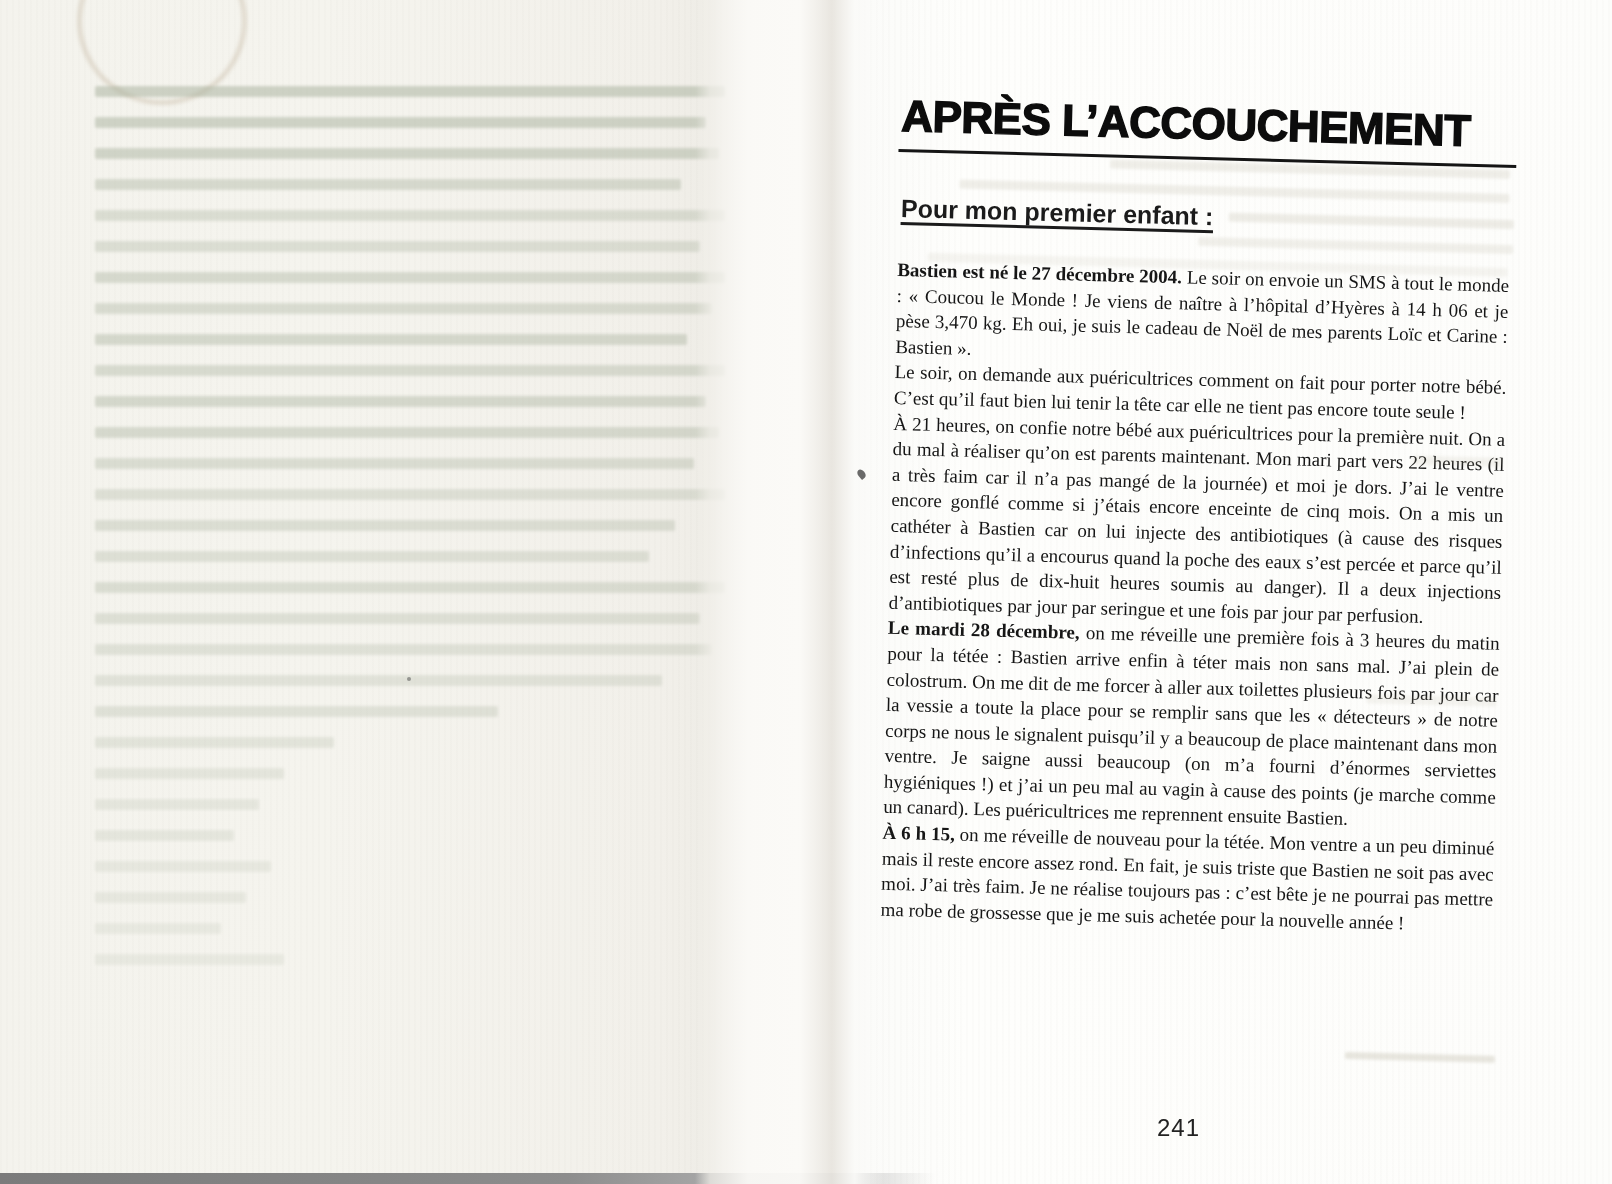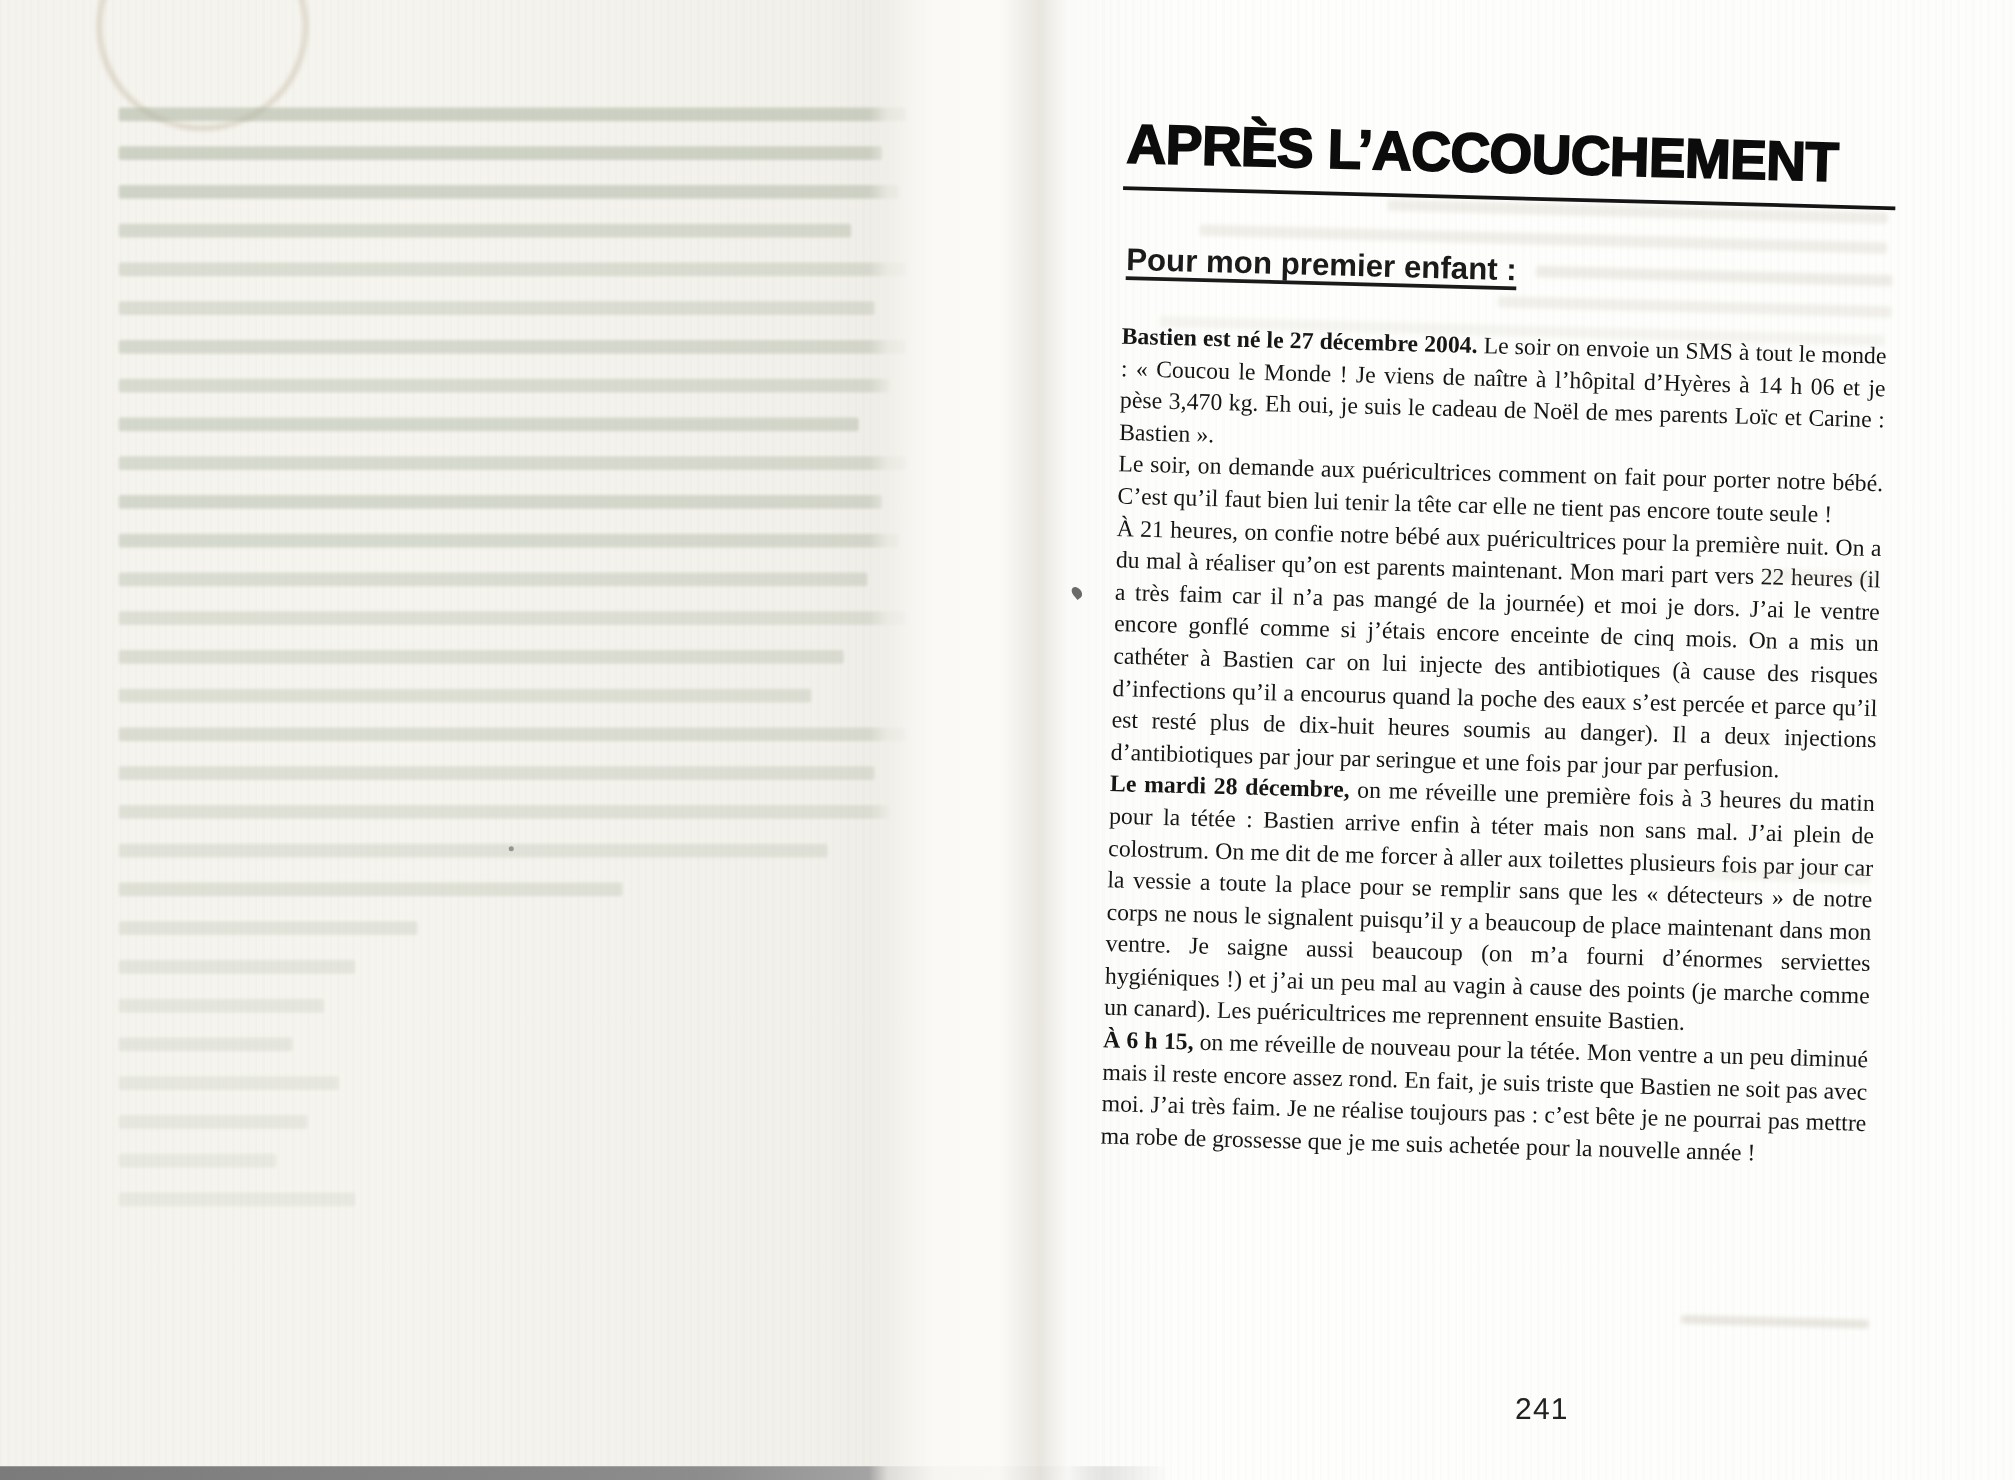--- a/index.html
+++ b/index.html
@@ -44,21 +44,21 @@
     font-size:25px;font-weight:700;color:#1b1b1b;
     text-decoration:underline;text-decoration-thickness:2.5px;text-underline-offset:5px;
   }
   .body-text{margin-top:34px;font-size:19px;line-height:25.6px;text-align:justify;}
   .body-text p{margin:0;}
   .body-text .lead{font-weight:700;}
   
   .rb{position:absolute;height:9px;background:#b6b09c;filter:blur(1.6px);border-radius:2px;}
   
   .page-number{
-    position:absolute;left:1212px;top:1114px;
+    position:absolute;left:1157px;top:1114px;
     font-family:"Liberation Sans", sans-serif;font-size:24px;color:#222;
     letter-spacing:1px;
   }
   
   .bottom-band{
     position:absolute;left:0;bottom:0;width:945px;height:11px;
     background:linear-gradient(to right,#7b7b7b 0%,#868686 40%,#8d8d8d 60%,#b2b2b2 82%,rgba(190,190,190,0) 99%);
   }
   .spine-overlay{
     position:absolute;left:695px;top:0;width:190px;height:100%;

